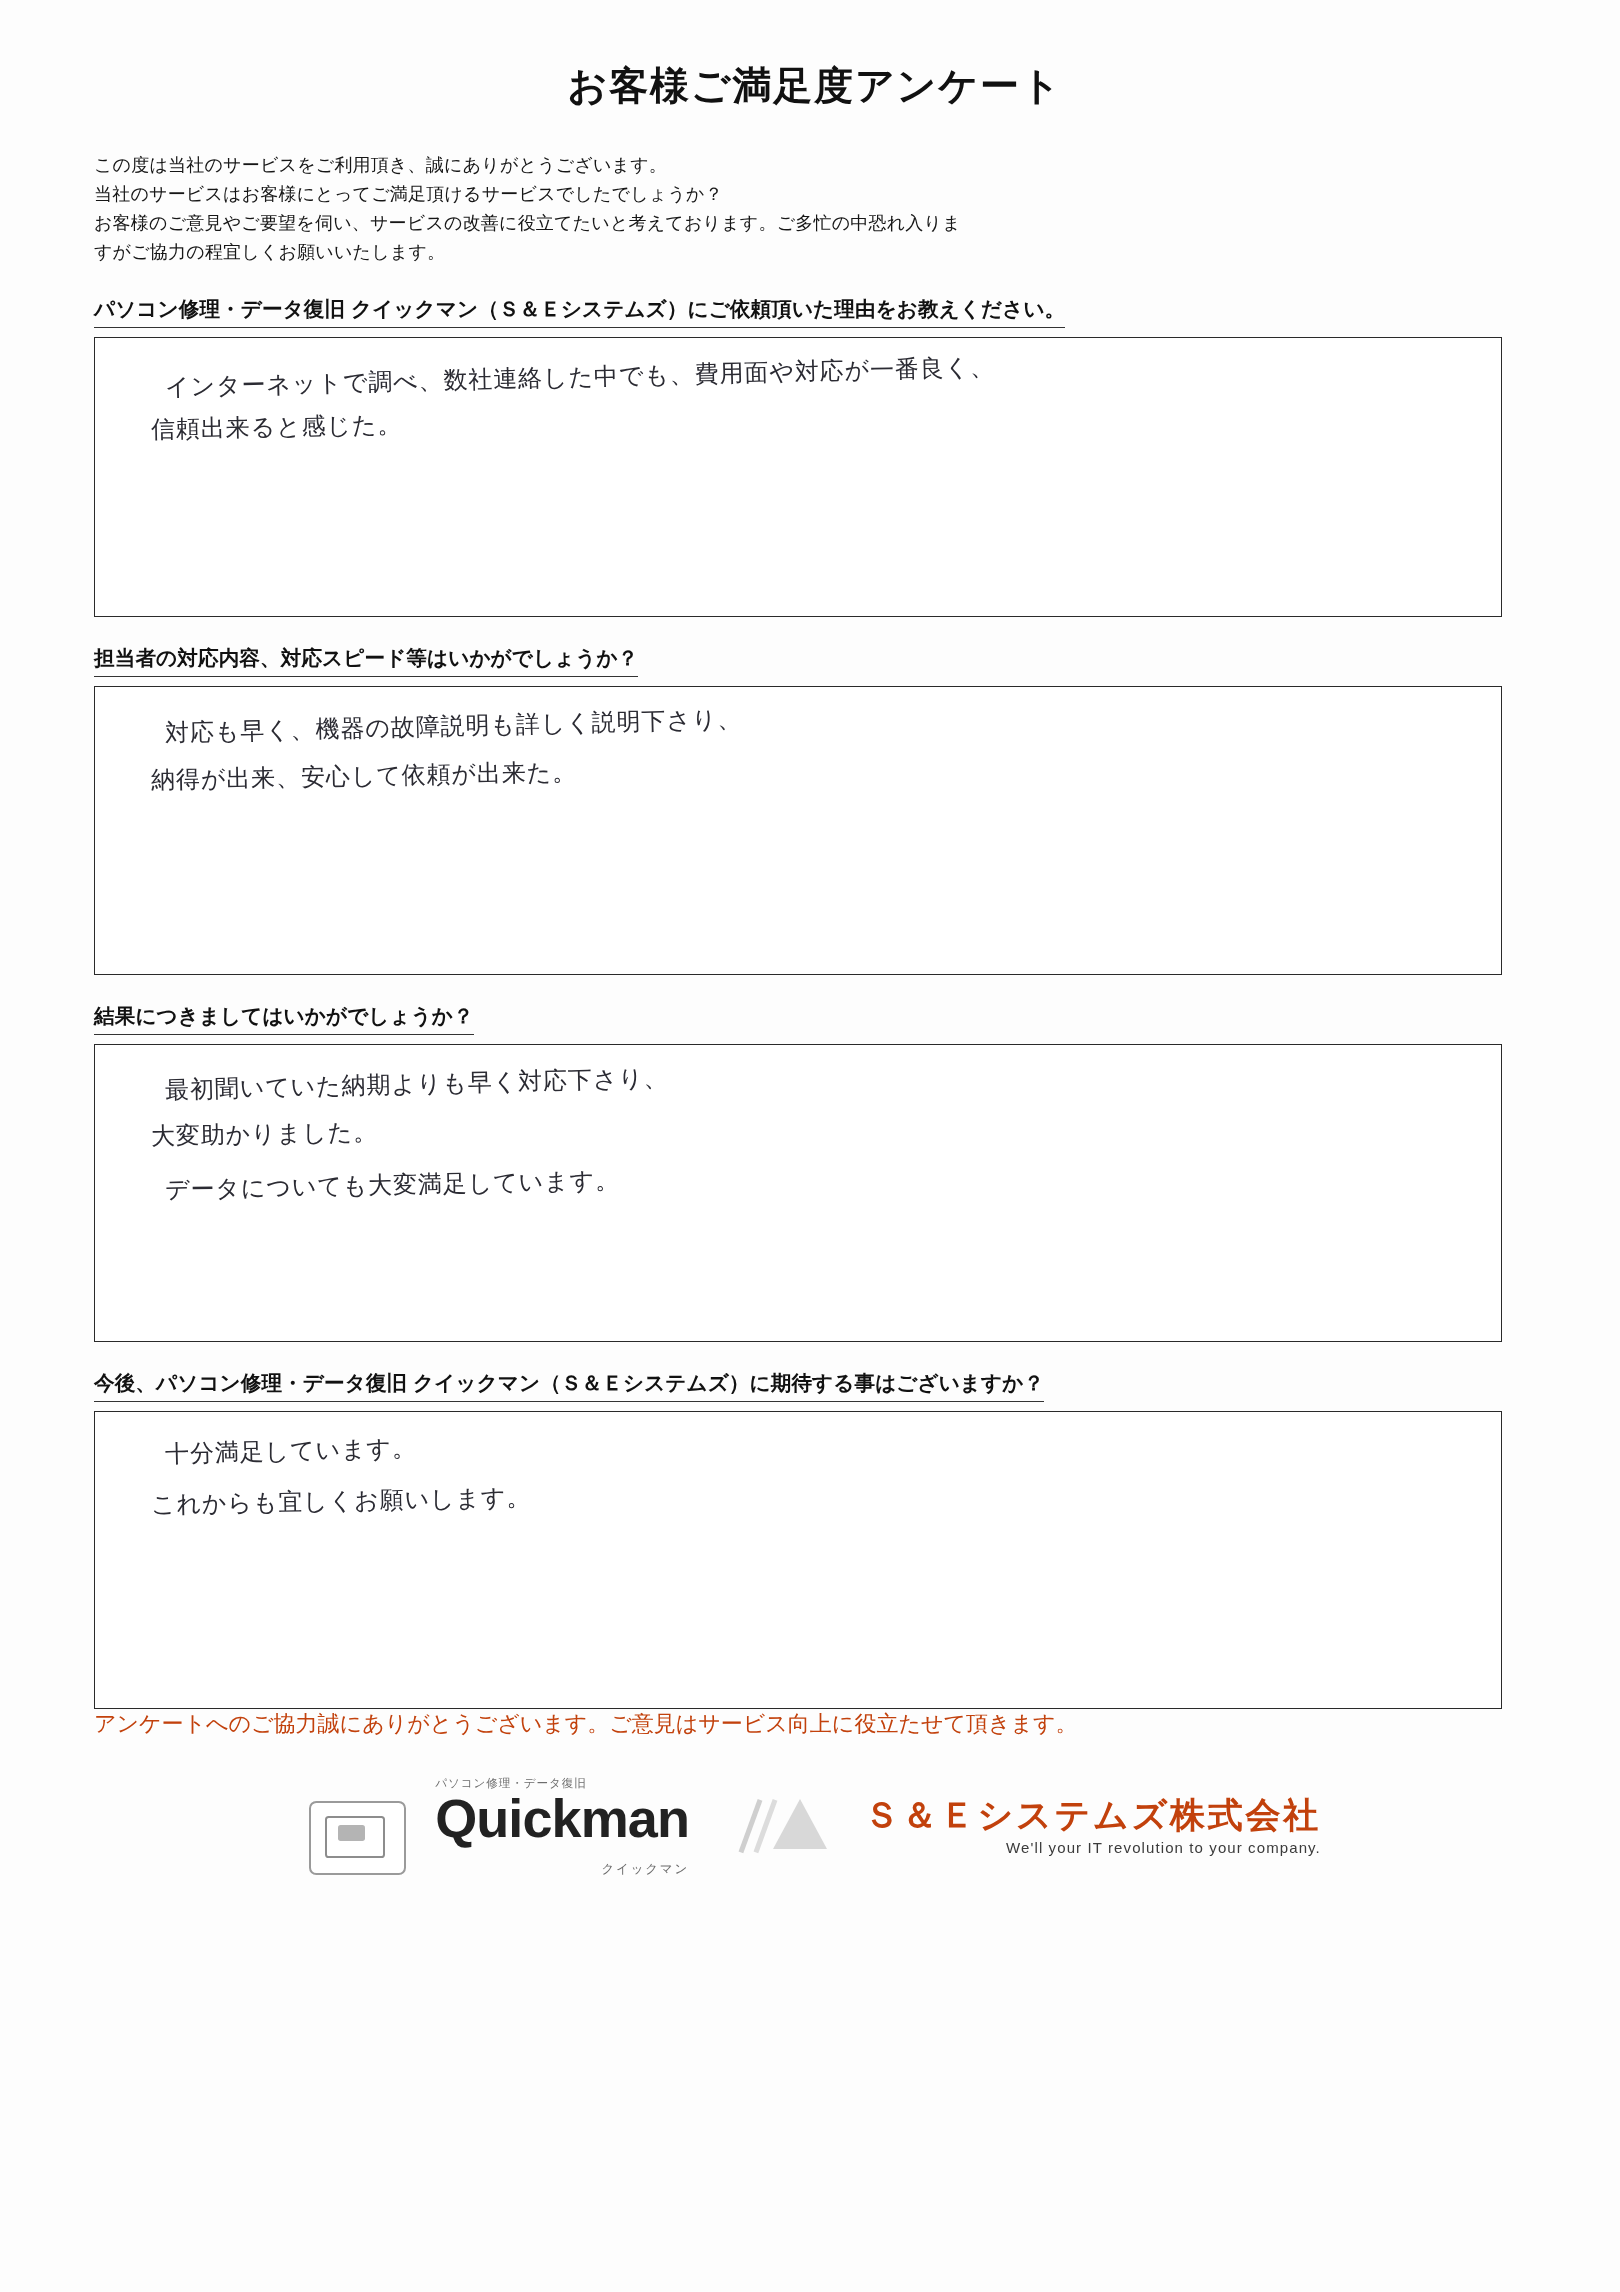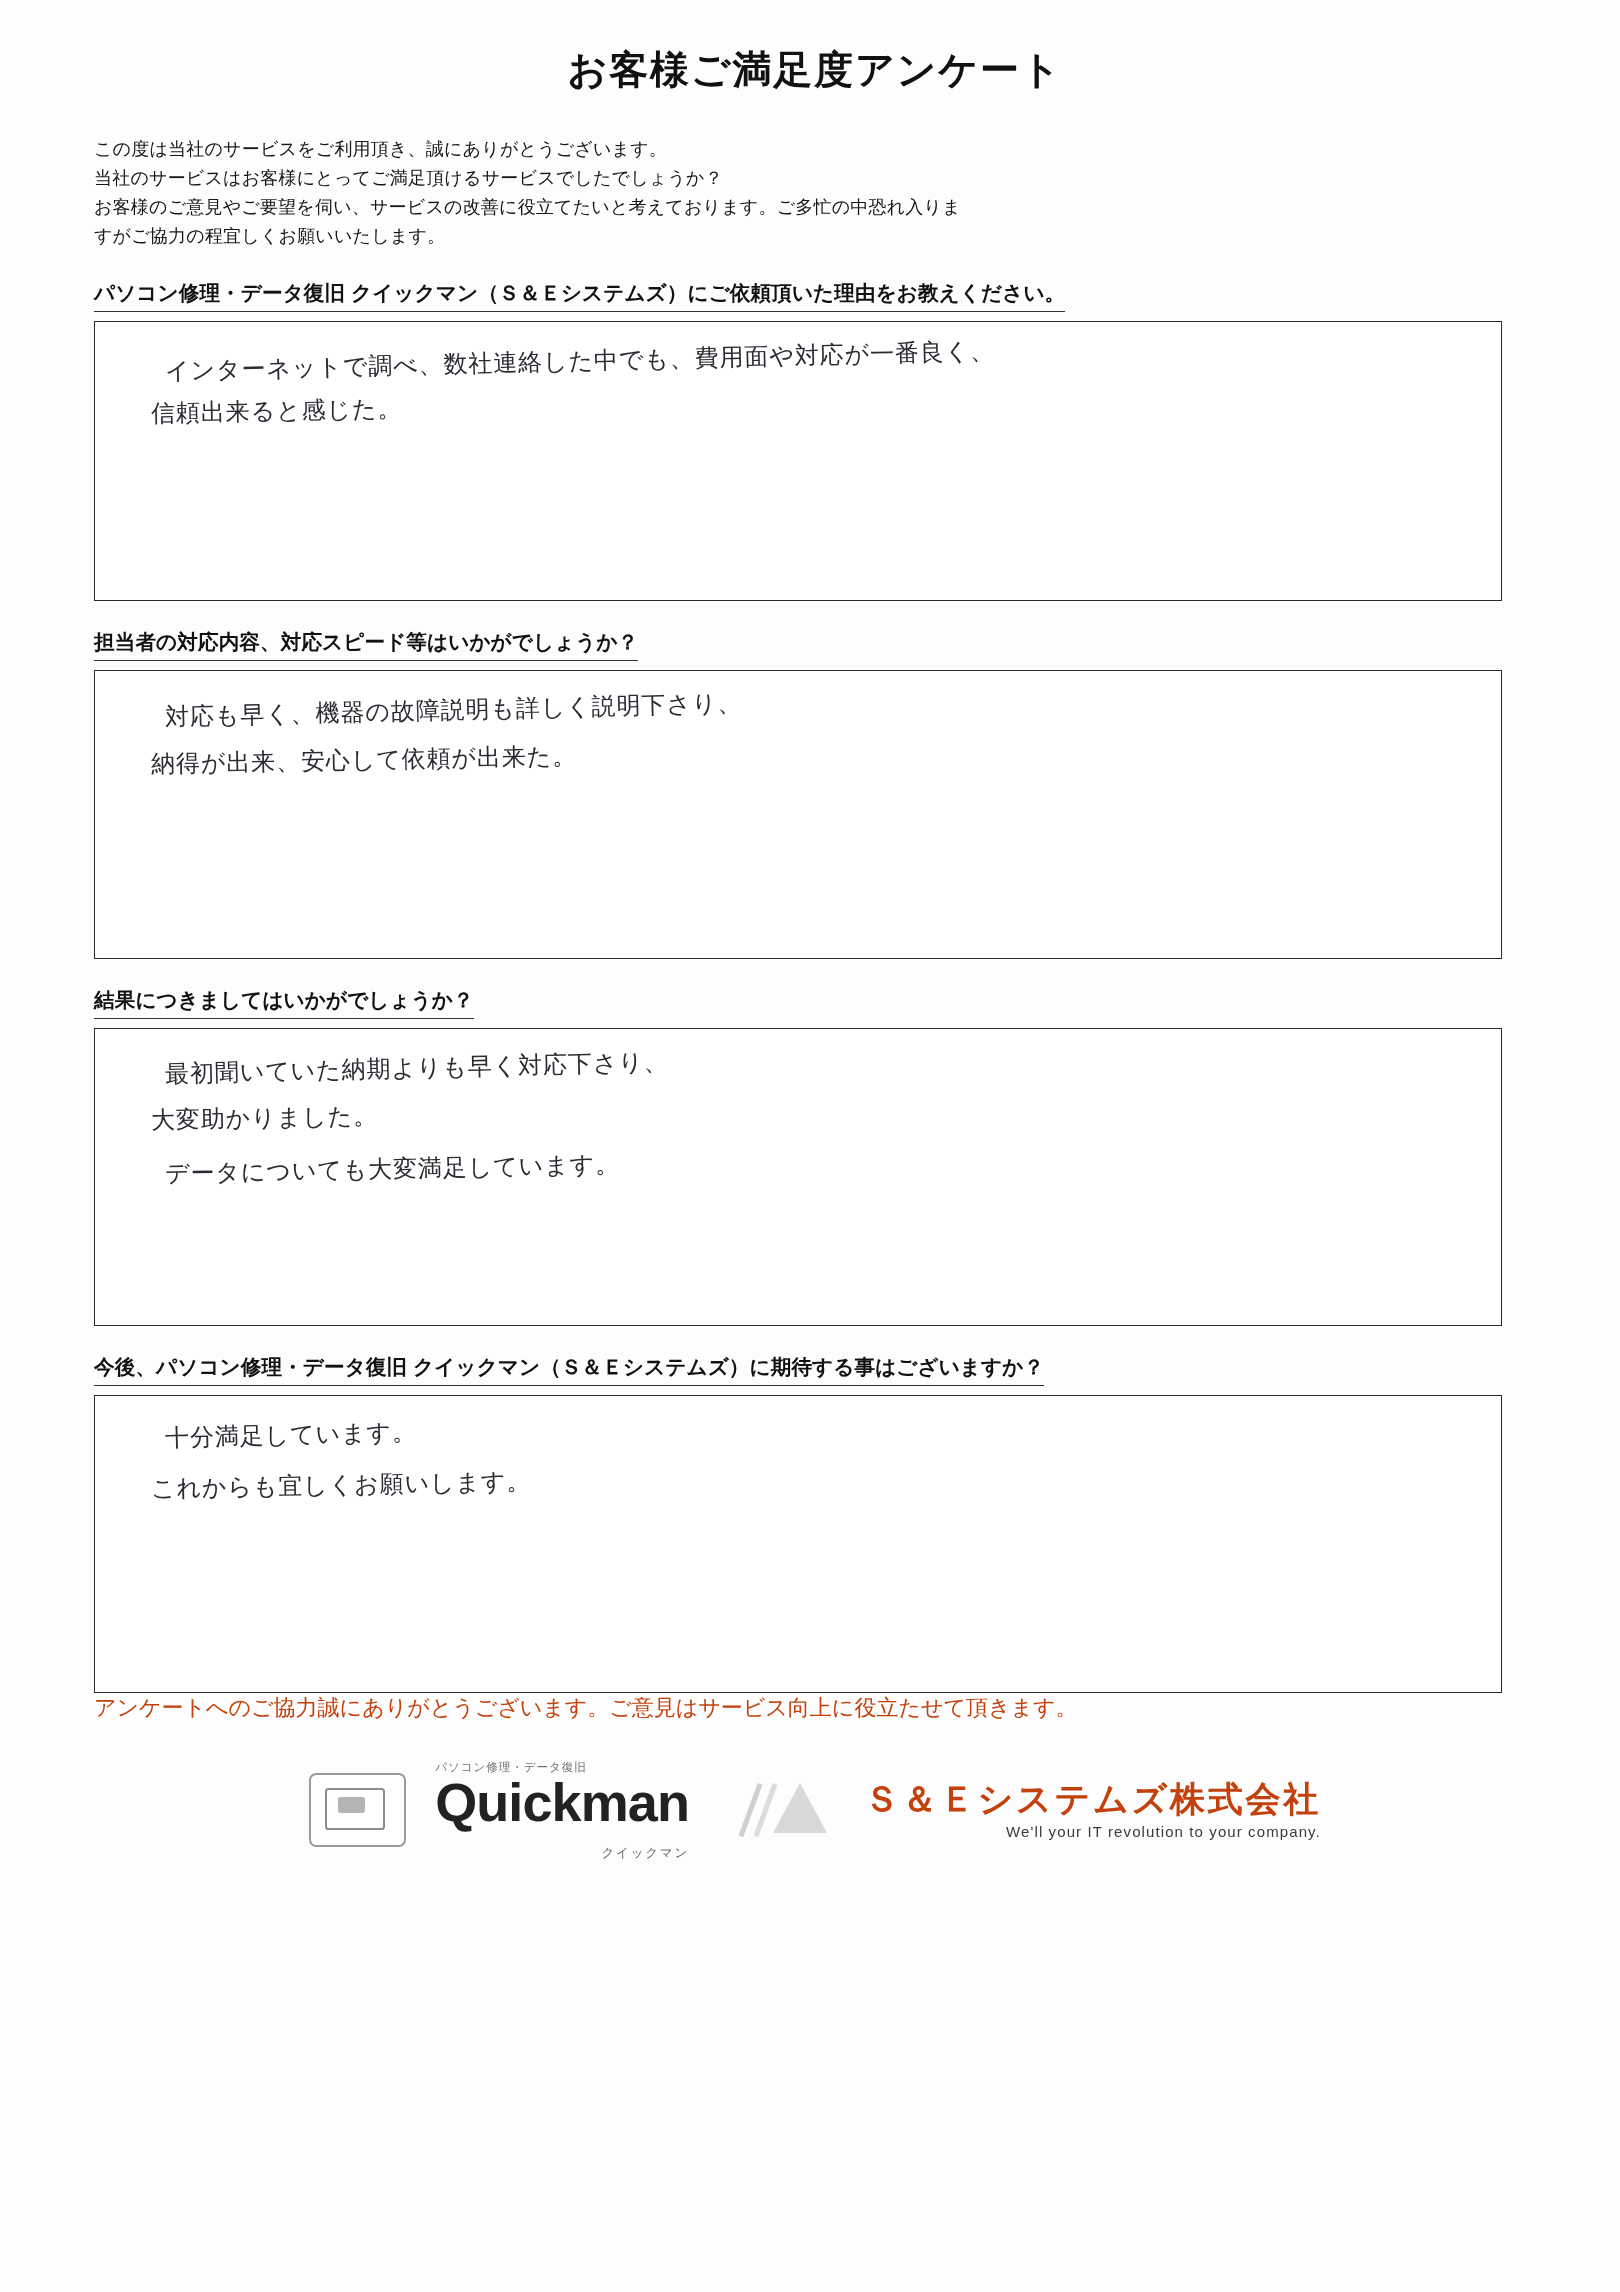--- a/index.html
+++ b/index.html
@@ -18,21 +18,21 @@
   .page {
     position: absolute;
     left: 0; top: 0;
     width: 1620px;
     height: 2293px;
     background: #fdfdfd;
   }
   .sheet {
     position: absolute;
     left: 85px;
-    top: 20px;
+    top: 36px;
     width: 1460px;
     height: 2212px;
   }
   .doc-title {
     text-align: center;
     font-size: 39px;
     font-weight: bold;
     letter-spacing: 1.8px;
     margin-top: 23px;
     color: #111;
@@ -93,21 +93,21 @@
 
   .footer-logos {
     margin-top: 38px;
     display: flex;
     align-items: center;
     justify-content: center;
     gap: 54px;
   }
   .logo-quickman {
     display: flex;
-    align-items: center;
+    align-items: flex-end;
     gap: 29px;
   }
   .qm-mark {
     width: 93px;
     height: 70px;
     border: 2.7px solid #9a9a9a;
     border-radius: 7.2px;
     position: relative;
     background: #fff;
   }

